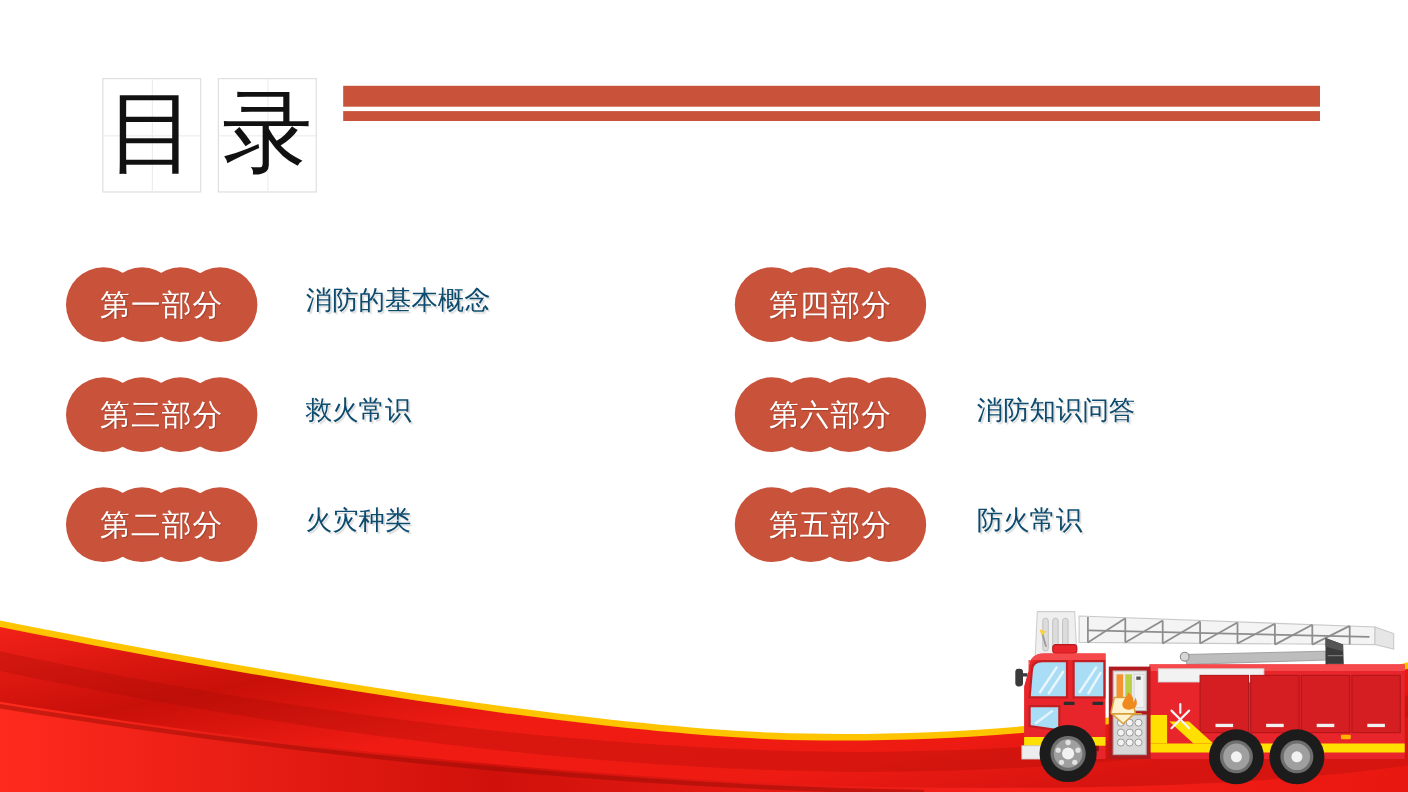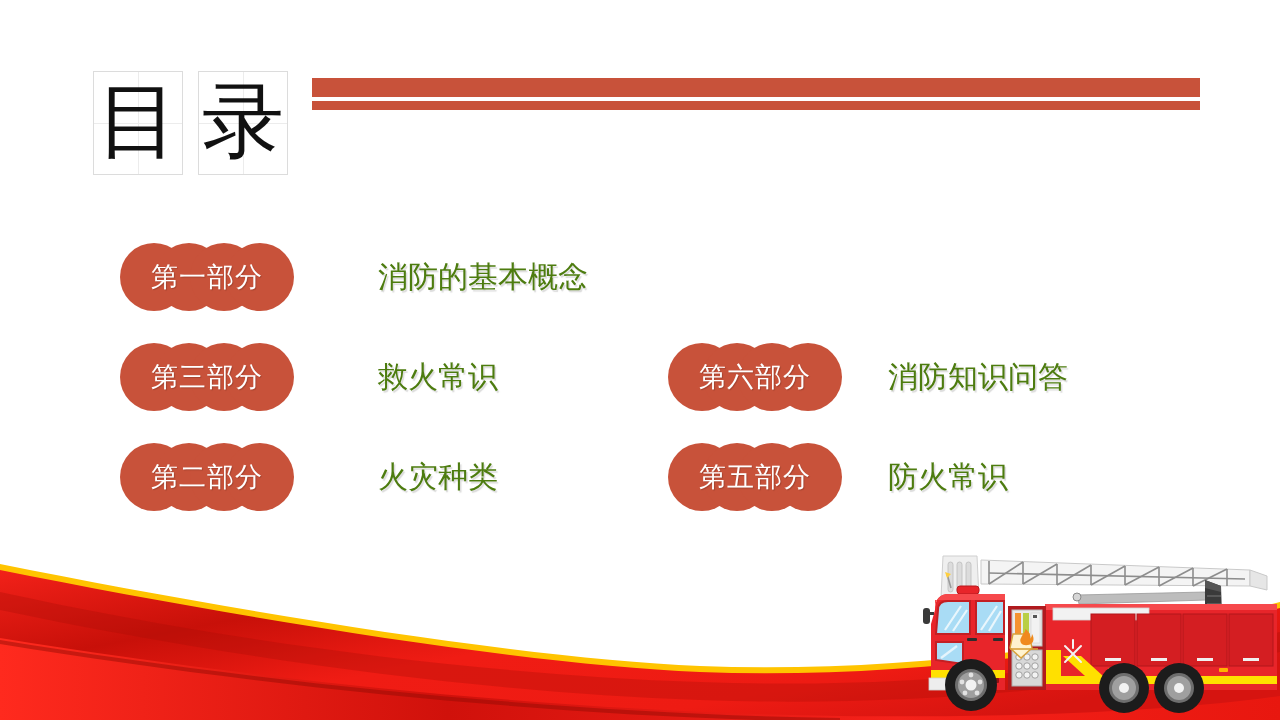--- a/index.html
+++ b/index.html
@@ -28,21 +28,21 @@
   }
 
   
   .bar-thick{position:absolute;left:312px;top:78px;width:888px;height:19px;background:#c8523a;}
   .bar-thin{position:absolute;left:312px;top:101px;width:888px;height:9px;background:#c8523a;}
 
   
   .toc{position:absolute;left:0;top:243px;width:1280px;}
   .toc-row{display:flex;height:100px;}
   .toc-col{display:flex;align-items:flex-start;}
-  .toc-col.left{width:515px;padding-left:120px;box-sizing:border-box;gap:40px;}
+  .toc-col.left{width:515px;padding-left:60px;box-sizing:border-box;}
   .toc-col.right{width:520px;padding-left:153px;box-sizing:border-box;}
 
   .badge{
     position:relative;width:174px;height:68px;flex:none;
     display:flex;align-items:center;justify-content:center;
   }
   .badge .lobes{position:absolute;left:0;top:0;width:174px;height:68px;}
   .badge .lobe{
     position:absolute;top:0;width:68px;height:68px;border-radius:50%;
     background:#c8523a;
@@ -51,21 +51,21 @@
   .badge .lobe.l2{left:35px;}
   .badge .lobe.l3{left:70px;}
   .badge .lobe.l4{left:106px;}
   .badge-text{
     position:relative;z-index:3;color:#fff;font-size:27px;letter-spacing:1px;
     font-family:"DejaVu Serif","Liberation Serif",serif;
     text-shadow:1px 1px 1px rgba(0,0,0,.18);
     white-space:nowrap;
   }
   .toc-label{
-    margin-left:44px;margin-top:14px;font-size:30px;color:#4d7c0f;
+    margin-left:44px;margin-top:14px;font-size:24px;color:#0c4a6e;
     font-family:"DejaVu Sans","Liberation Sans",sans-serif;
     white-space:nowrap;
     text-shadow:1.5px 1.5px 1px rgba(190,190,190,.55);
   }
   .toc-col.right .toc-label{margin-left:46px;}
 
   
   .ribbon{position:absolute;left:0;bottom:0;width:1280px;height:180px;}
 
   
@@ -97,20 +97,29 @@
             <span class="lobe l1"></span>
               <span class="lobe l2"></span>
               <span class="lobe l3"></span>
               <span class="lobe l4"></span>
           </div>
           <span class="badge-text">第一部分</span>
         </div>
         <div class="toc-label">消防的基本概念</div>
       </div>
       <div class="toc-col right">
+        <div class="badge">
+          <div class="lobes">
+            <span class="lobe l1"></span>
+              <span class="lobe l2"></span>
+              <span class="lobe l3"></span>
+              <span class="lobe l4"></span>
+          </div>
+          <span class="badge-text">第四部分</span>
+        </div>
       </div>
     </div>
 
     <div class="toc-row">
       <div class="toc-col left">
         <div class="badge">
           <div class="lobes">
             <span class="lobe l1"></span>
               <span class="lobe l2"></span>
               <span class="lobe l3"></span>

